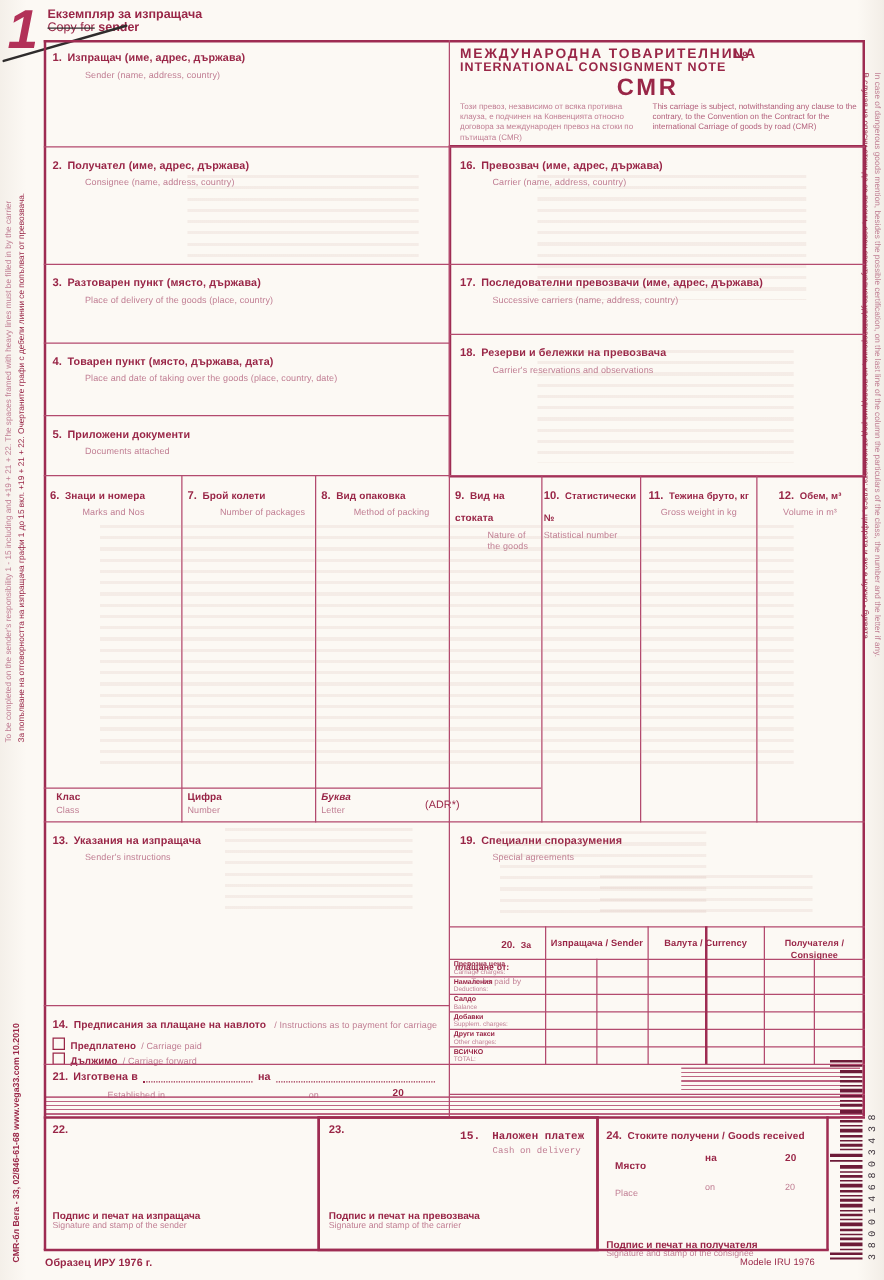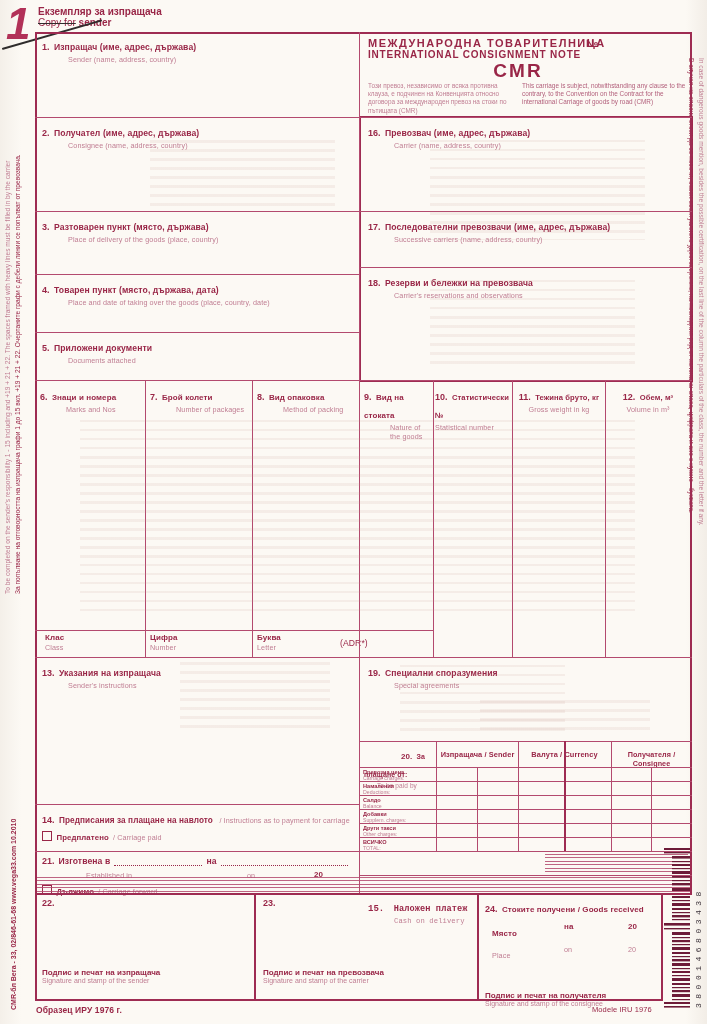--- a/index.html
+++ b/index.html
@@ -134,21 +134,21 @@
 
   <div class="abs" style="left:45px;top:633px;">
     <div class="bgt" style="font-size:8px;">Клас</div>
     <div class="ent noind">Class</div>
   </div>
   <div class="abs" style="left:150px;top:633px;">
     <div class="bgt" style="font-size:8px;">Цифра</div>
     <div class="ent noind">Number</div>
   </div>
   <div class="abs" style="left:257px;top:633px;">
-    <div class="bgt" style="font-size:8px;">Буква</div>
+    <div class="bgt" style="font-size:8px;font-style:italic;">Буква</div>
     <div class="ent noind">Letter</div>
   </div>
   <div class="abs bgt" style="left:340px;top:638px;font-weight:400;">(ADR*)</div>
 
   <div class="abs" style="left:42px;top:662px;width:280px;">
     <div><span class="no">13.</span> <span class="bgt">Указания на изпращача</span></div>
     <div class="ent">Sender's instructions</div>
   </div>
 
   <div class="abs" style="left:368px;top:662px;width:280px;">
@@ -191,21 +191,21 @@
 
   <div class="abs" style="left:42px;top:809px;width:312px;">
     <span class="no">14.</span>
     <span class="bgt" style="font-size:8.2px;">Предписания за плащане на навлото</span>
     <span class="ent" style="margin-left:2px;"> / </span><span class="ent" style="margin-left:0;">Instructions as to payment for carriage</span>
   </div>
   <div class="abs" style="left:42px;top:826px;">
     <span class="chk"></span>
     <span class="bgt" style="font-size:7.8px;">Предплатено</span><span class="ent" style="margin-left:2px;"> / </span><span class="ent" style="margin-left:0;">Carriage paid</span>
   </div>
-  <div class="abs" style="left:42px;top:880px;">
+  <div class="abs" style="left:42px;top:838px;">
     <span class="chk"></span>
     <span class="bgt" style="font-size:7.8px;">Дължимо</span><span class="ent" style="margin-left:2px;"> / </span><span class="ent" style="margin-left:0;">Carriage forward</span>
   </div>
 
   <div class="abs" style="left:42px;top:856px;width:306px;">
     <div style="display:flex;align-items:flex-end;gap:4px;">
       <span class="no">21.</span>
       <span class="bgt">Изготвена в</span>
       <span class="dots" style="width:88px;"></span>
       <span class="bgt">на</span>

